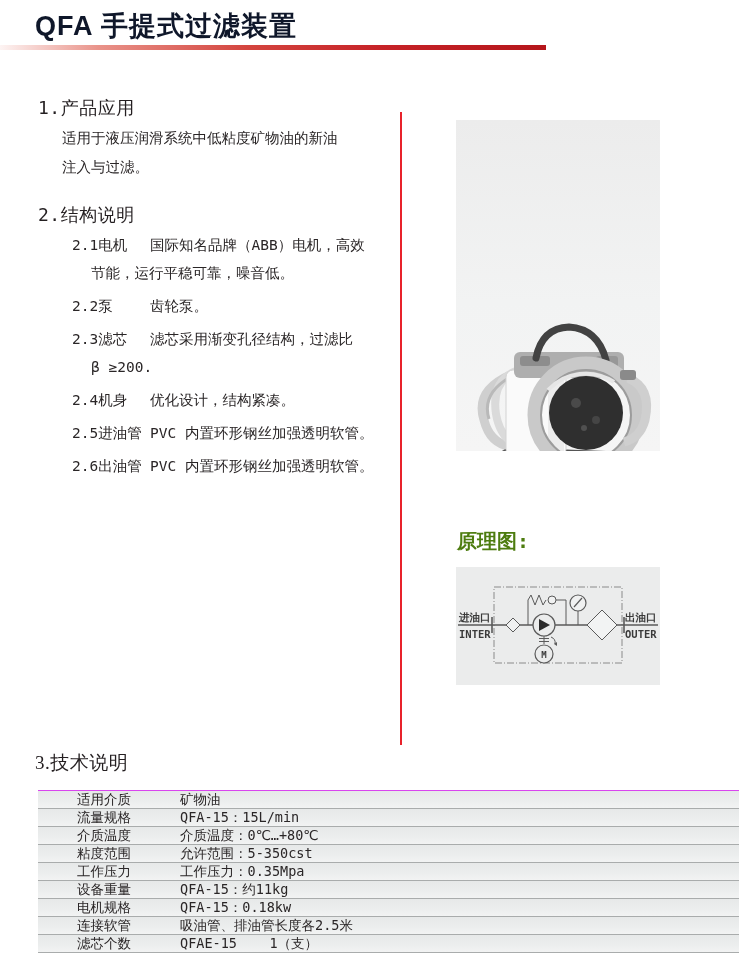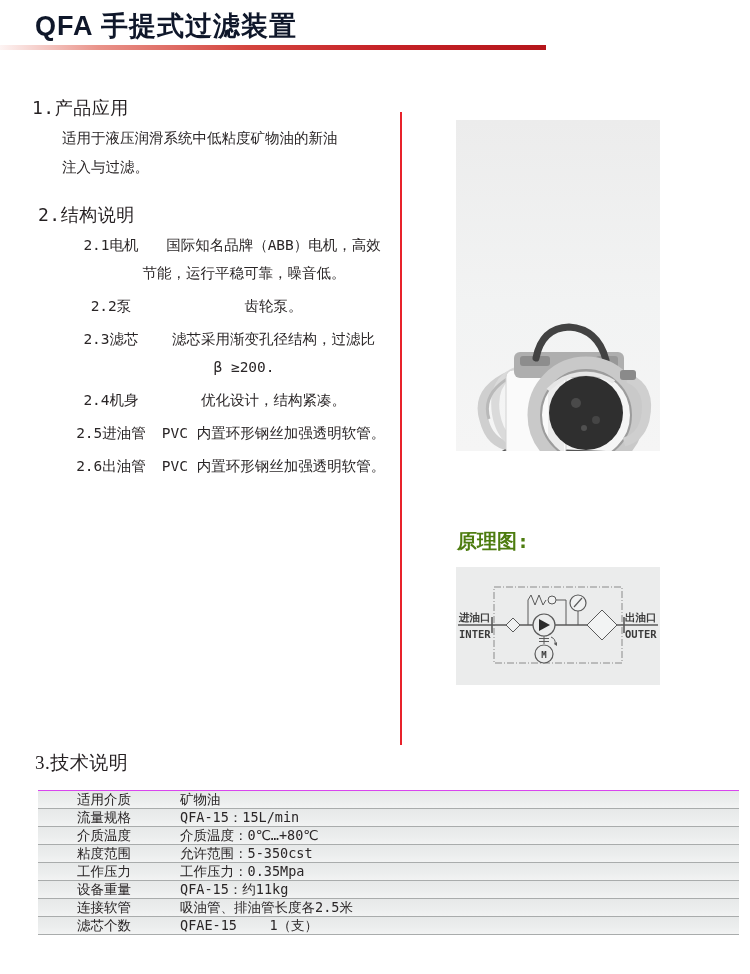--- a/index.html
+++ b/index.html
@@ -13,28 +13,28 @@
     position:absolute; left:35px; top:8px;
     font-family:"Liberation Sans",sans-serif;
     font-size:27px; font-weight:700; color:#0f172a; letter-spacing:1px;
   }
   .title-underline{
     position:absolute; left:0; top:45px; width:546px; height:5px;
     background:linear-gradient(to right,#fdf4f3 0%,#e9938a 18%,#d4453f 45%,#c62227 70%,#b5161b 100%);
   }
   
   .sec-h{ position:absolute; font-size:18px; color:#241f21; letter-spacing:0.5px; }
-  .sec1-h{ left:32px; top:96px; }
+  .sec1-h{ left:38px; top:96px; }
   .sec2-h{ left:38px; top:203px; }
   .sec3-h{ left:35px; top:750px; font-size:19px;font-family:Liberation Serif, serif; }
   
   .sec1-body{ position:absolute; left:62px; top:124px; font-size:14.5px; line-height:29px; }
   
   .sec2-list{ position:absolute; left:72px; top:231px; width:325px; font-size:14.5px; }
-  .s2-item{ line-height:28px; margin-bottom:5px;text-align:center; }
+  .s2-item{ line-height:28px; margin-bottom:5px; }
   .s2-l1{ display:flex; }
   .s2-lab{ flex:0 0 78px; white-space:nowrap; }
   .s2-txt{ flex:1; white-space:nowrap; }
   .s2-l2{ padding-left:19px; white-space:nowrap; }
   .s2-l2:empty{ display:none; }
   
   .red-vline{ position:absolute; left:400px; top:112px; width:2px; height:633px; background:#e8222b; }
   
   .photo-box{
     position:absolute; left:456px; top:120px; width:204px; height:331px;
@@ -227,20 +227,24 @@
     </div>
     <div class="t-row">
       <span class="t-lab">工作压力</span>
       <span class="t-val">工作压力：0.35Mpa</span>
     </div>
     <div class="t-row">
       <span class="t-lab">设备重量</span>
       <span class="t-val">QFA-15：约11kg</span>
     </div>
     <div class="t-row">
+      <span class="t-lab">电机规格</span>
+      <span class="t-val">QFA-15：0.18kw</span>
+    </div>
+    <div class="t-row">
       <span class="t-lab">连接软管</span>
       <span class="t-val">吸油管、排油管长度各2.5米</span>
     </div>
     <div class="t-row">
       <span class="t-lab">滤芯个数</span>
       <span class="t-val">QFAE-15    1（支）</span>
     </div>
   </div>
 
 </div>

